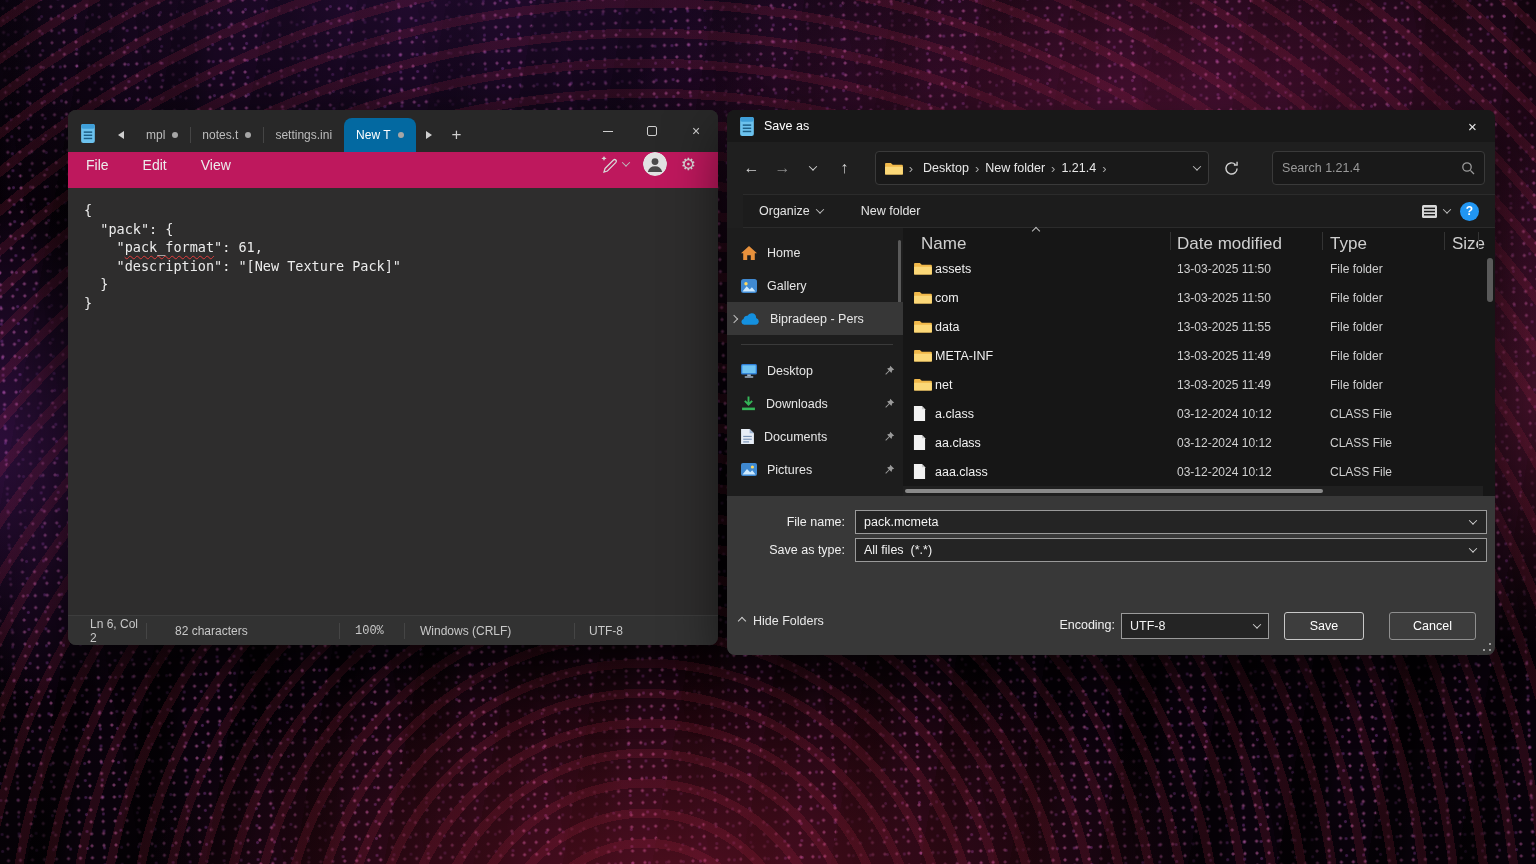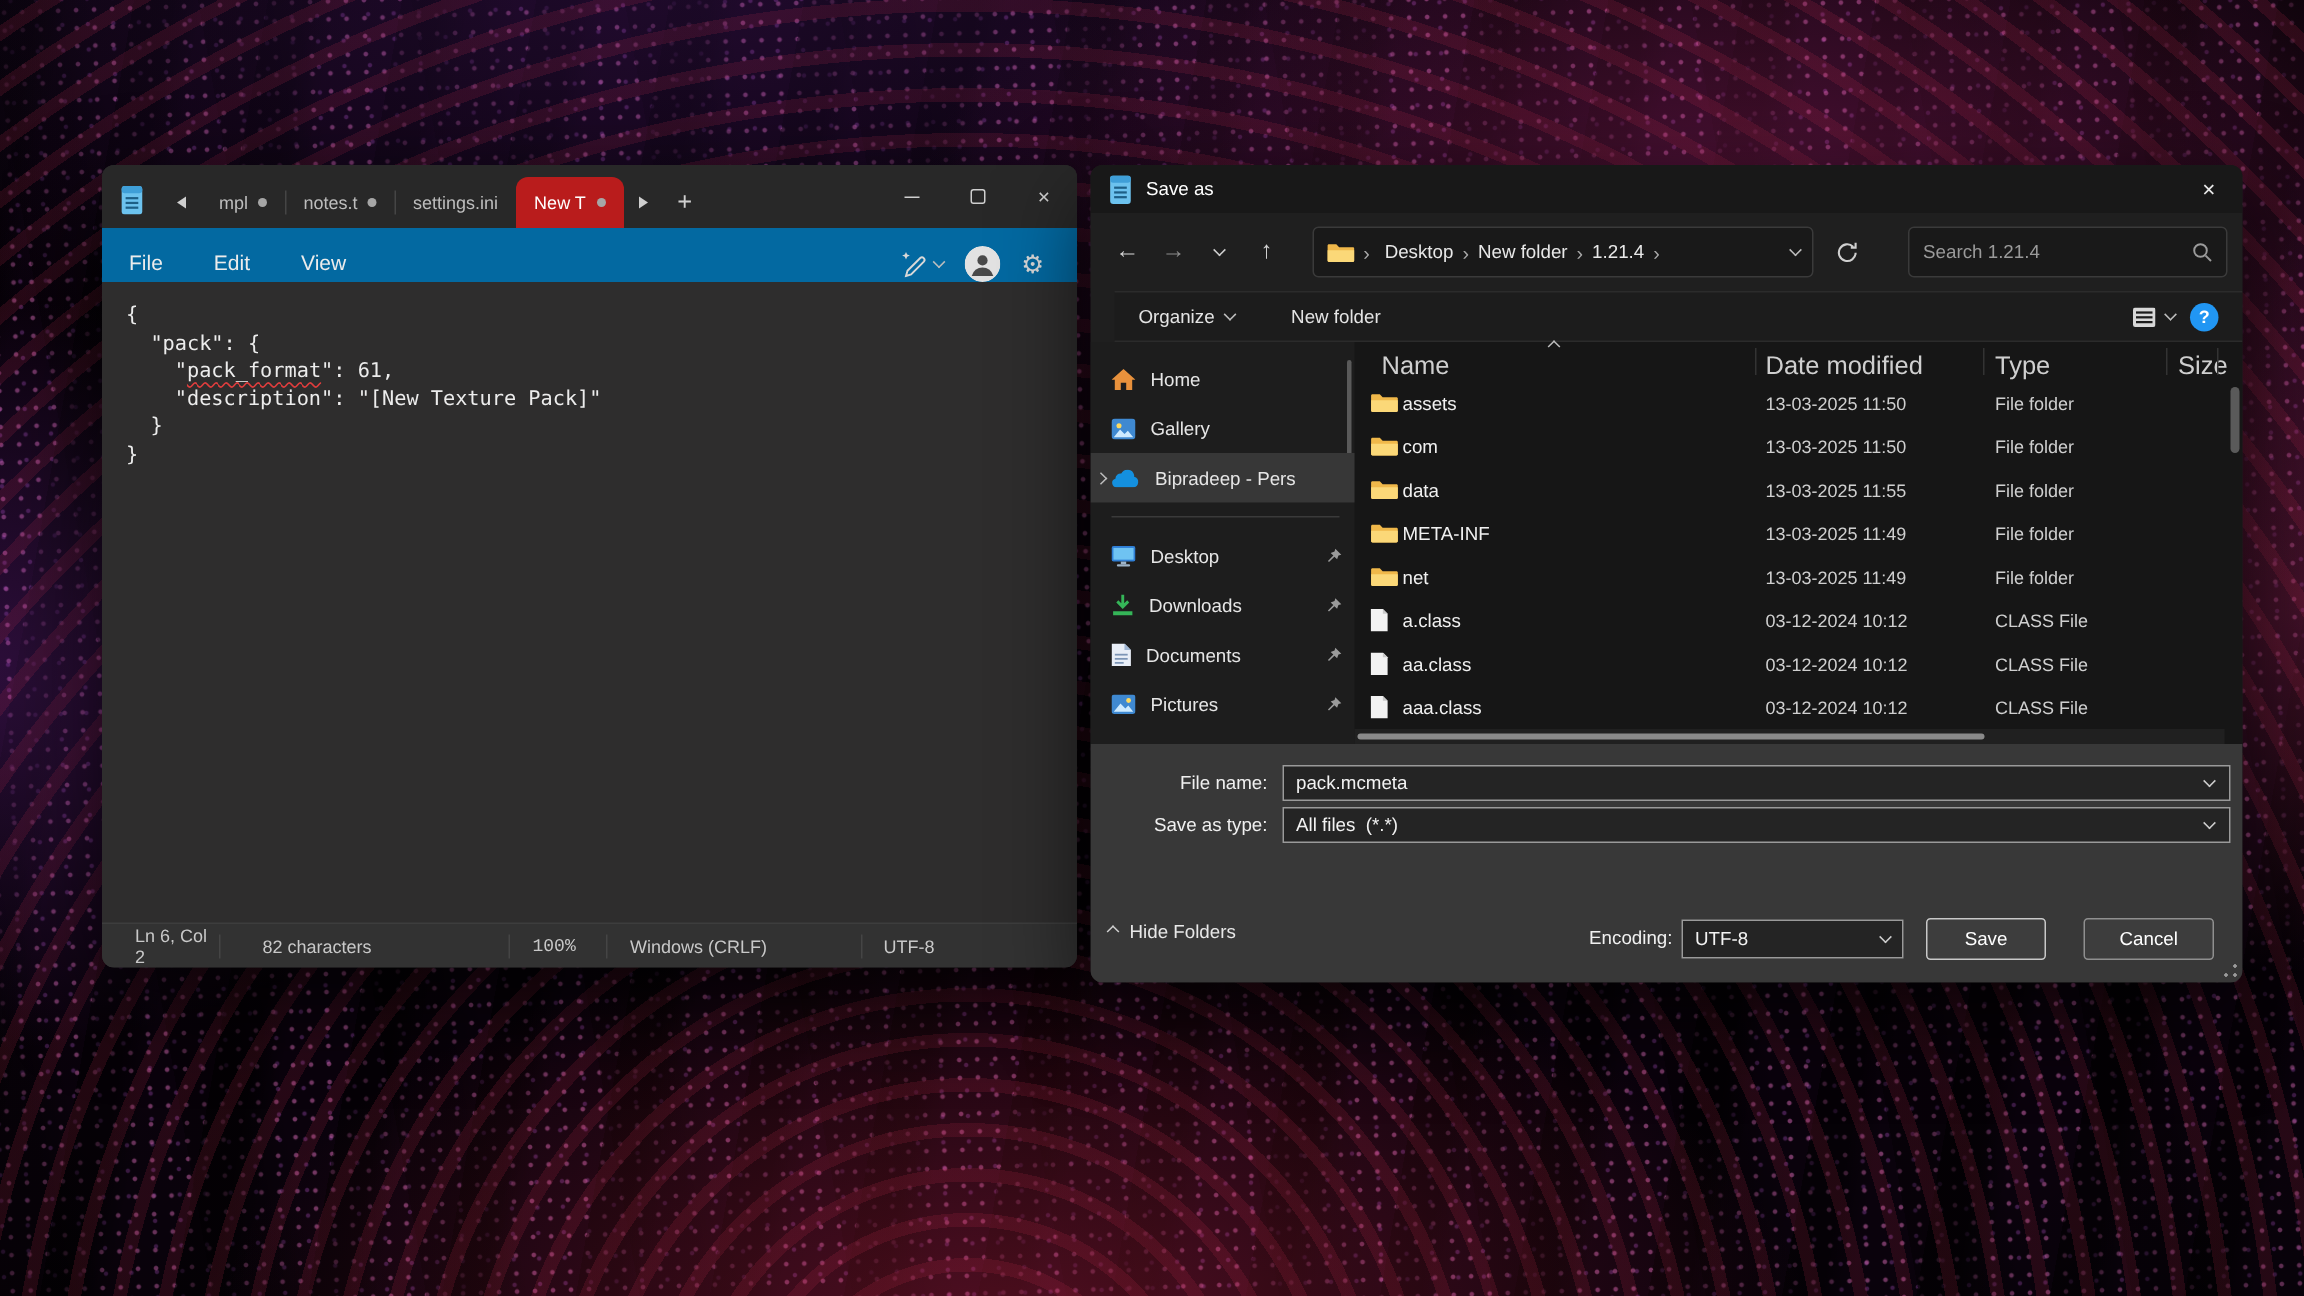--- a/index.html
+++ b/index.html
@@ -40,29 +40,29 @@
   .np-tabbar { height:42px; background:#282828; display:flex; align-items:flex-end; flex:0 0 auto; }
   .np-appicon { width:40px; display:flex; justify-content:center; align-items:center; align-self:stretch; padding-top:4px; }
   .tab-scroll { width:26px; height:34px; display:flex; align-items:center; justify-content:center;
                 background:none; border:none; cursor:pointer; color:#cfcfcf; }
   .tri-l { width:0; height:0; border-right:6px solid #cfcfcf; border-top:4.5px solid transparent; border-bottom:4.5px solid transparent; }
   .tri-r { width:0; height:0; border-left:6px solid #cfcfcf; border-top:4.5px solid transparent; border-bottom:4.5px solid transparent; }
   .np-tabs { display:flex; align-items:flex-end; height:100%; }
   .np-tab { height:34px; display:flex; align-items:center; gap:7px; padding:0 12px;
             color:#bdbdbd; font-size:12px; border-radius:8px 8px 0 0; cursor:pointer; position:relative; }
   .np-tab:not(.active):not(:first-child)::before { content:""; position:absolute; left:0; top:9px; bottom:9px; width:1px; background:#454545; }
-  .np-tab.active { background:#b91c1c; color:#fff; }
+  .np-tab.active { background:#0369a1; color:#fff; }
   .np-tab .dot { width:6px; height:6px; border-radius:50%; background:#a6a6a6; flex:0 0 auto; }
   .np-newtab { width:30px; height:34px; background:none; border:none; color:#cfcfcf; font-size:17px; cursor:pointer; }
   .np-controls { margin-left:auto; display:flex; align-self:stretch; }
   .np-ctrl { width:44px; height:42px; background:none; border:none; color:#cfcfcf; display:flex; align-items:center; justify-content:center; cursor:pointer; font-size:14px; }
   .glyph-min { display:block; width:10px; border-top:1.3px solid #cfcfcf; }
   .glyph-max { display:block; width:10px; height:10px; border:1.3px solid #cfcfcf; border-radius:2px; }
 
-  .np-menubar { height:36px; background:#0369a1; display:flex; align-items:flex-end; padding:0 8px; flex:0 0 auto;gap:13px; }
+  .np-menubar { height:36px; background:#be185d; display:flex; align-items:flex-start; padding:0 8px; flex:0 0 auto;gap:13px; }
   .np-menu { padding:5px 10px; margin-right:14px; color:#ececec; font-size:14px; border-radius:5px; cursor:pointer; }
   .np-tools { margin-left:auto; display:flex; align-items:center; gap:14px; padding-right:14px; }
   .np-tool { background:none; border:none; cursor:pointer; display:flex; align-items:center; gap:4px; color:#d8d8d8; }
   .gear { font-size:17px; color:#d8d8d8; }
   .avatar { width:24px; height:24px; border-radius:50%; overflow:hidden; }
 
   .np-editor { flex:1; background:#2e2d2d; padding:13px 10px 0 16px; overflow:hidden; cursor:text; }
   .code-line { font-family:"DejaVu Sans Mono", monospace; font-size:13.5px; line-height:18.6px;
                color:#ececec; white-space:pre; }
   .squiggle { text-decoration:underline; text-decoration-style:wavy; text-decoration-color:#e03c3c;

